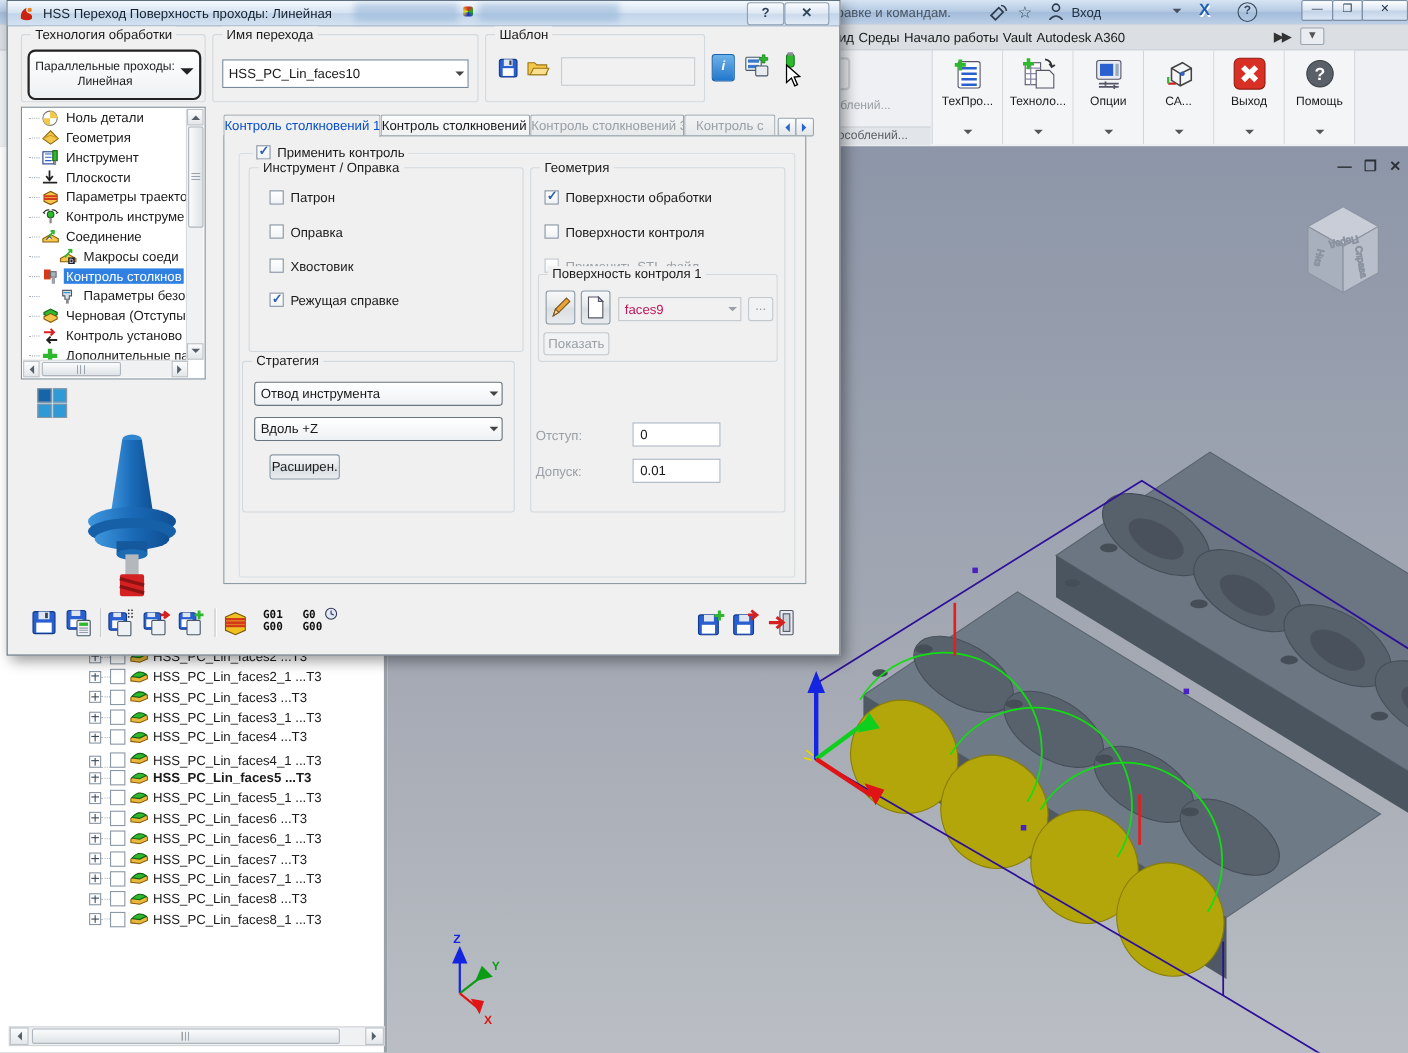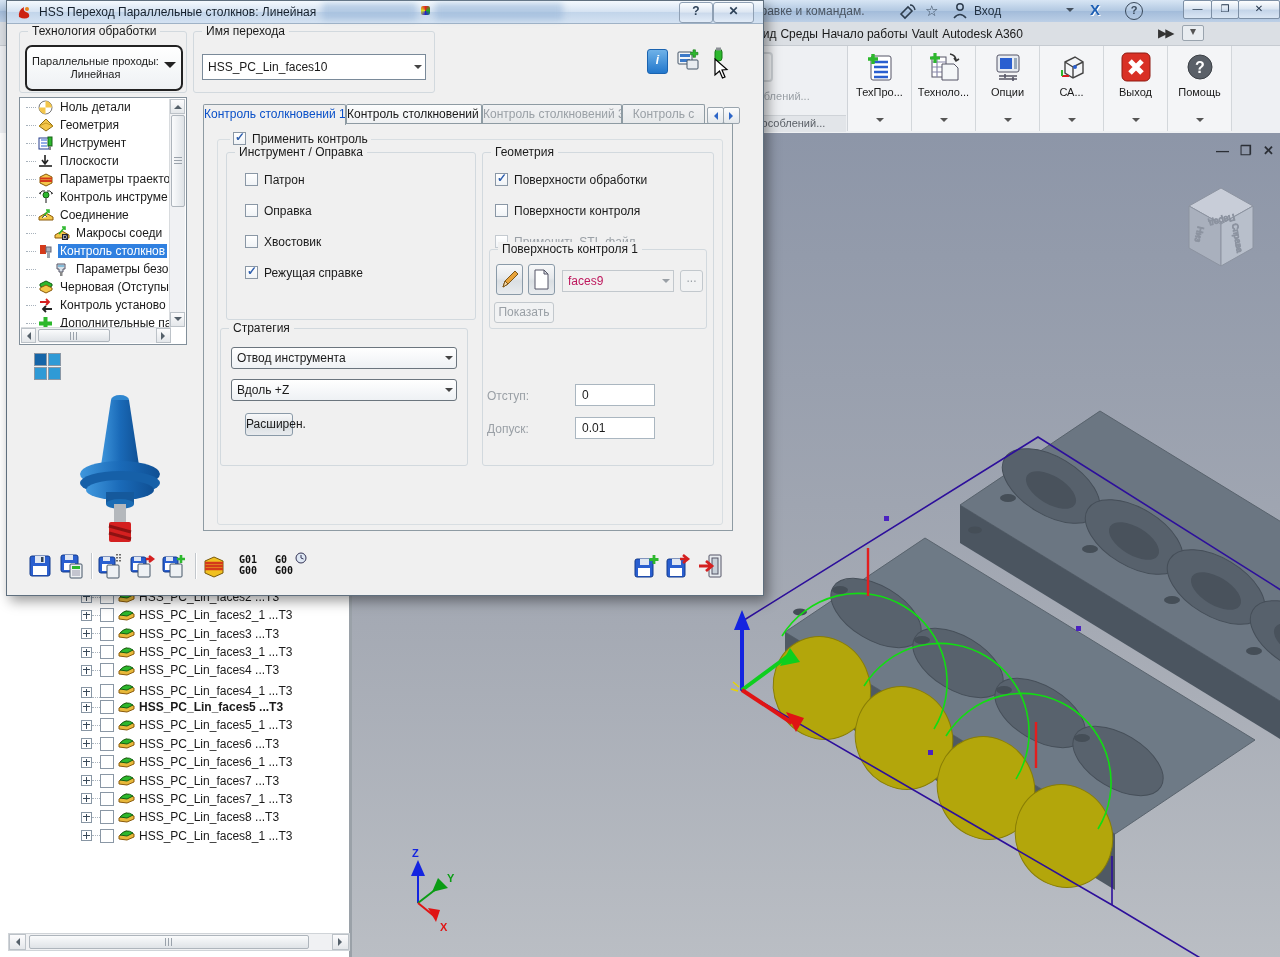--- a/index.html
+++ b/index.html
@@ -504,21 +504,21 @@
       </div>
   </div>
 </div>
 
 <div id="dialog" class="abs">
   <div id="dlg-titlebar">
     <svg class="abs" style="left:9px;top:3px" width="16" height="16" viewBox="0 0 16 16">
       <path d="M3 13 Q2 6 8 3 Q7 7 10 8 Q14 9 13 13 Q9 16 3 13Z" fill="#cc2211"></path>
       <circle cx="11" cy="5" r="2" fill="#e8831a"></circle>
     </svg>
-    <span id="dlg-title">HSS Переход Параллельные столкнов: Линейная</span>
+    <span id="dlg-title">HSS Переход Поверхность проходы: Линейная</span>
     <div class="ghost" style="left:315px;width:95px"></div>
     <div class="ghost" style="left:428px;width:128px"></div>
     <div class="abs" style="left:414px;top:5px;width:9px;height:9px;border-radius:2px;background:conic-gradient(#d22,#2a2,#22c,#dd2,#d22);filter:blur(.5px)"></div>
     <div class="dlgbtn" style="left:672px;width:32px">?</div>
     <div class="dlgbtn" style="left:706px;width:39px">✕</div>
   </div>
 
   <div class="gb" style="left:12px;top:30px;width:166px;height:60px">
     <span class="gl">Технология обработки</span>
     <div class="abs" style="left:5px;top:13px;width:154px;height:42px;border:2px solid #222;border-radius:7px;background:linear-gradient(#fff,#eef1f4);display:flex;align-items:center">
@@ -533,20 +533,34 @@
   <div class="gb" style="left:186px;top:30px;width:240px;height:60px">
     <span class="gl">Имя перехода</span>
     <div class="combo" style="left:8px;top:22px;width:224px;height:26px">
       <span class="cv">HSS_PC_Lin_faces10</span>
       <span class="ca">
           <span class="carr"></span>
         </span>
     </div>
   </div>
 
+  <div class="gb" style="left:434px;top:30px;width:198px;height:60px">
+    <span class="gl">Шаблон</span>
+    <svg class="abs" style="left:10px;top:20px" width="20" height="20" viewBox="0 0 20 20">
+      <rect x="2" y="2" width="16" height="16" rx="2" fill="#2a5fd0" stroke="#123a8c"></rect>
+      <rect x="6" y="2" width="8" height="6" fill="#dfe6f2"></rect>
+        <rect x="11" y="3" width="2" height="4" fill="#345"></rect>
+      <rect x="5" y="10" width="10" height="7" fill="#fff"></rect>
+    </svg>
+    <svg class="abs" style="left:36px;top:20px" width="22" height="20" viewBox="0 0 22 20">
+      <path d="M2 16 L2 5 L8 5 L10 7 L19 7 L19 16 Z" fill="#f4c64a" stroke="#9a7514"></path>
+      <path d="M4 16 L7 10 L21 10 L18 16 Z" fill="#fadf8e" stroke="#9a7514"></path>
+    </svg>
+    <div class="fld" style="left:68px;top:20px;width:122px;height:26px;background:#f1f1f1;border-color:#c8ccd0"></div>
+  </div>
 
   <div class="abs" style="left:640px;top:48px;width:19px;height:23px;border:1px solid #1a63b0;border-radius:3px;background:linear-gradient(#6fb2e8,#2277cc);color:#fff;font-weight:bold;font-style:italic;text-align:center;line-height:21px">i</div>
   <svg class="abs" style="left:668px;top:47px" width="27" height="27" viewBox="0 0 27 27">
     <rect x="3" y="4" width="14" height="12" rx="1" fill="#f2f5f8" stroke="#456"></rect>
     <rect x="5" y="6" width="10" height="3" fill="#3b79c8"></rect>
       <rect x="5" y="11" width="10" height="3" fill="#3b79c8"></rect>
     <rect x="12" y="12" width="11" height="9" rx="1" fill="#e8ecf0" stroke="#456"></rect>
     <path d="M17 2 h4 v4 h4 v4 h-4 v4 h-4 v-4 h-4 v-4 h4 z" transform="scale(.62) translate(12,1)" fill="#2db82d" stroke="#157815"></path>
   </svg>
   <svg class="abs" style="left:700px;top:46px" width="26" height="30" viewBox="0 0 26 30">
@@ -759,21 +773,21 @@
         <span class="ca">
             <span class="carr"></span>
           </span>
       </div>
       <div class="combo" style="left:10px;top:50px;width:226px;height:22px;border-color:#6b757e;border-radius:3px;background:linear-gradient(#fff,#eef1f4)">
         <span class="cv">Вдоль +Z</span>
         <span class="ca">
             <span class="carr"></span>
           </span>
       </div>
-      <div class="btn" style="left:24px;top:84px;width:48px;height:23px;line-height:21px">Расширен.</div>
+      <div class="btn" style="left:24px;top:84px;width:64px;height:23px;line-height:21px">Расширен.</div>
     </div>
 
     <div class="gb" style="left:278px;top:28px;width:230px;height:312px">
       <span class="gl">Геометрия</span>
       <div class="checks" id="geom-checks" style="left:12px;top:20px">
           <label class="check">
             <span class="box on"></span>
             <span class="clabel">Поверхности обработки</span>
           </label>
           <label class="check">

